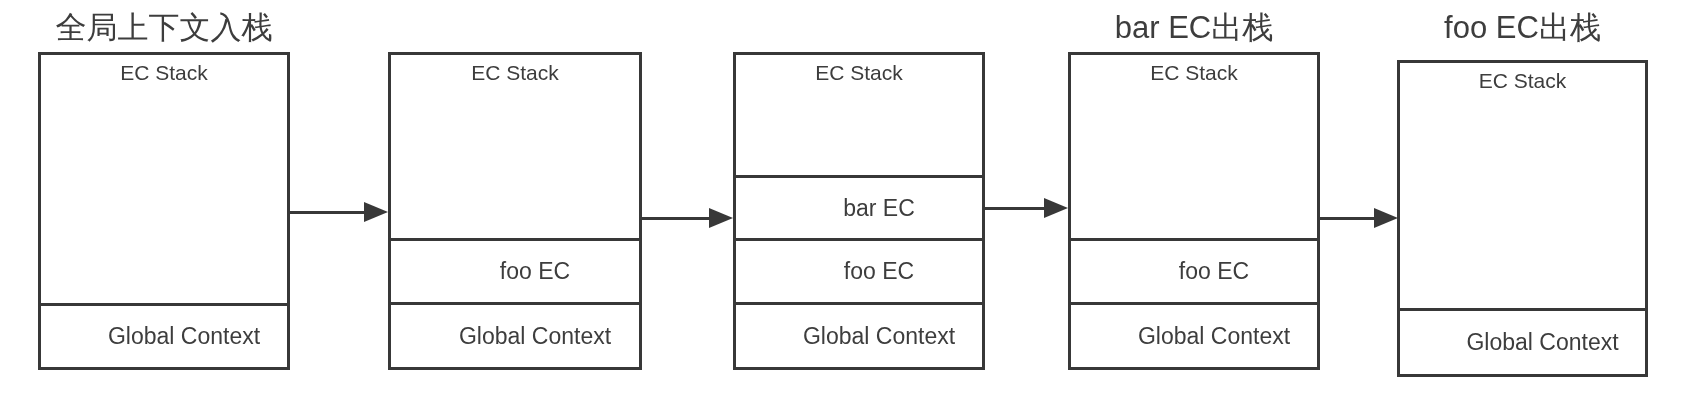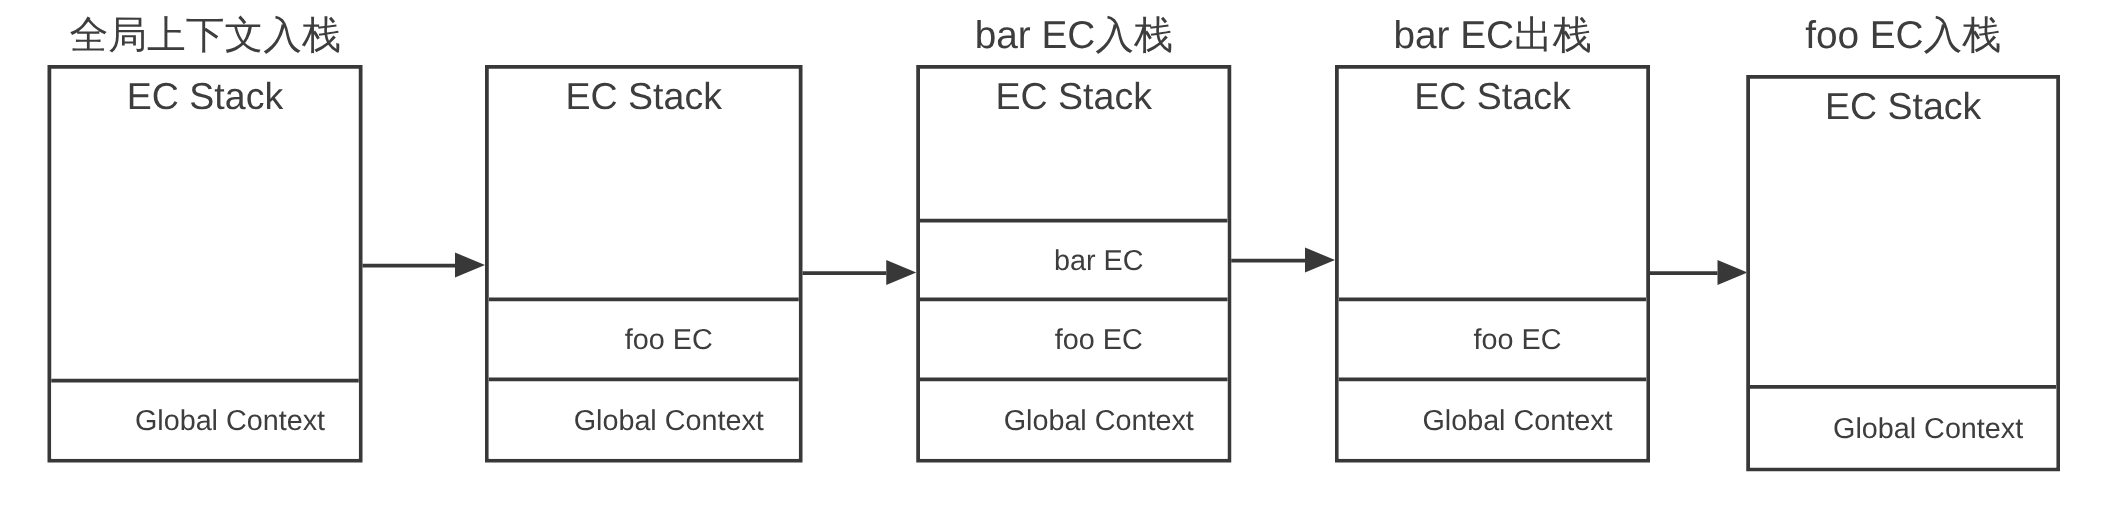--- a/index.html
+++ b/index.html
@@ -30,21 +30,21 @@
     box-sizing: border-box;
     border: 3px solid #383838;
     background: #ffffff;
   }
   .stack-label {
     position: absolute;
     top: 6px;
     left: 0;
     right: 0;
     text-align: center;
-    font-size: 30px;
+    font-size: 21px;
     color: #3d3d3d;
   }
   .seg-stack {
     position: absolute;
     left: 0;
     right: 0;
     bottom: 0;
   }
   .seg {
     box-sizing: border-box;
@@ -101,21 +101,20 @@
       <div class="seg" style="height:64px;">foo EC</div>
       <div class="seg" style="height:65px;">Global Context</div>
     </div>
   </div>
 
   <div class="flow-arrow" style="left:642px; top:208px; width:91px;">
     <div class="arrow-line"></div>
     <div class="arrow-head"></div>
   </div>
 
-  <div class="panel-title" style="left:733px; width:252px;">bar EC入栈</div>
   <div class="ec-box" style="left:733px; top:52px; width:252px; height:318px;">
     <div class="stack-label">EC Stack</div>
     <div class="seg-stack">
       <div class="seg" style="height:63px;">bar EC</div>
       <div class="seg" style="height:64px;">foo EC</div>
       <div class="seg" style="height:65px;">Global Context</div>
     </div>
   </div>
 
   <div class="flow-arrow" style="left:985px; top:198px; width:83px;">
@@ -130,21 +129,21 @@
       <div class="seg" style="height:64px;">foo EC</div>
       <div class="seg" style="height:65px;">Global Context</div>
     </div>
   </div>
 
   <div class="flow-arrow" style="left:1320px; top:208px; width:78px;">
     <div class="arrow-line"></div>
     <div class="arrow-head"></div>
   </div>
 
-  <div class="panel-title" style="left:1397px; width:251px;">foo EC入栈</div>
+  <div class="panel-title" style="left:1397px; width:251px;">foo EC出栈</div>
   <div class="ec-box" style="left:1397px; top:60px; width:251px; height:317px;">
     <div class="stack-label">EC Stack</div>
     <div class="seg-stack">
       <div class="seg" style="height:66px;">Global Context</div>
     </div>
   </div>
 
 </div>
 
 </body></html>

